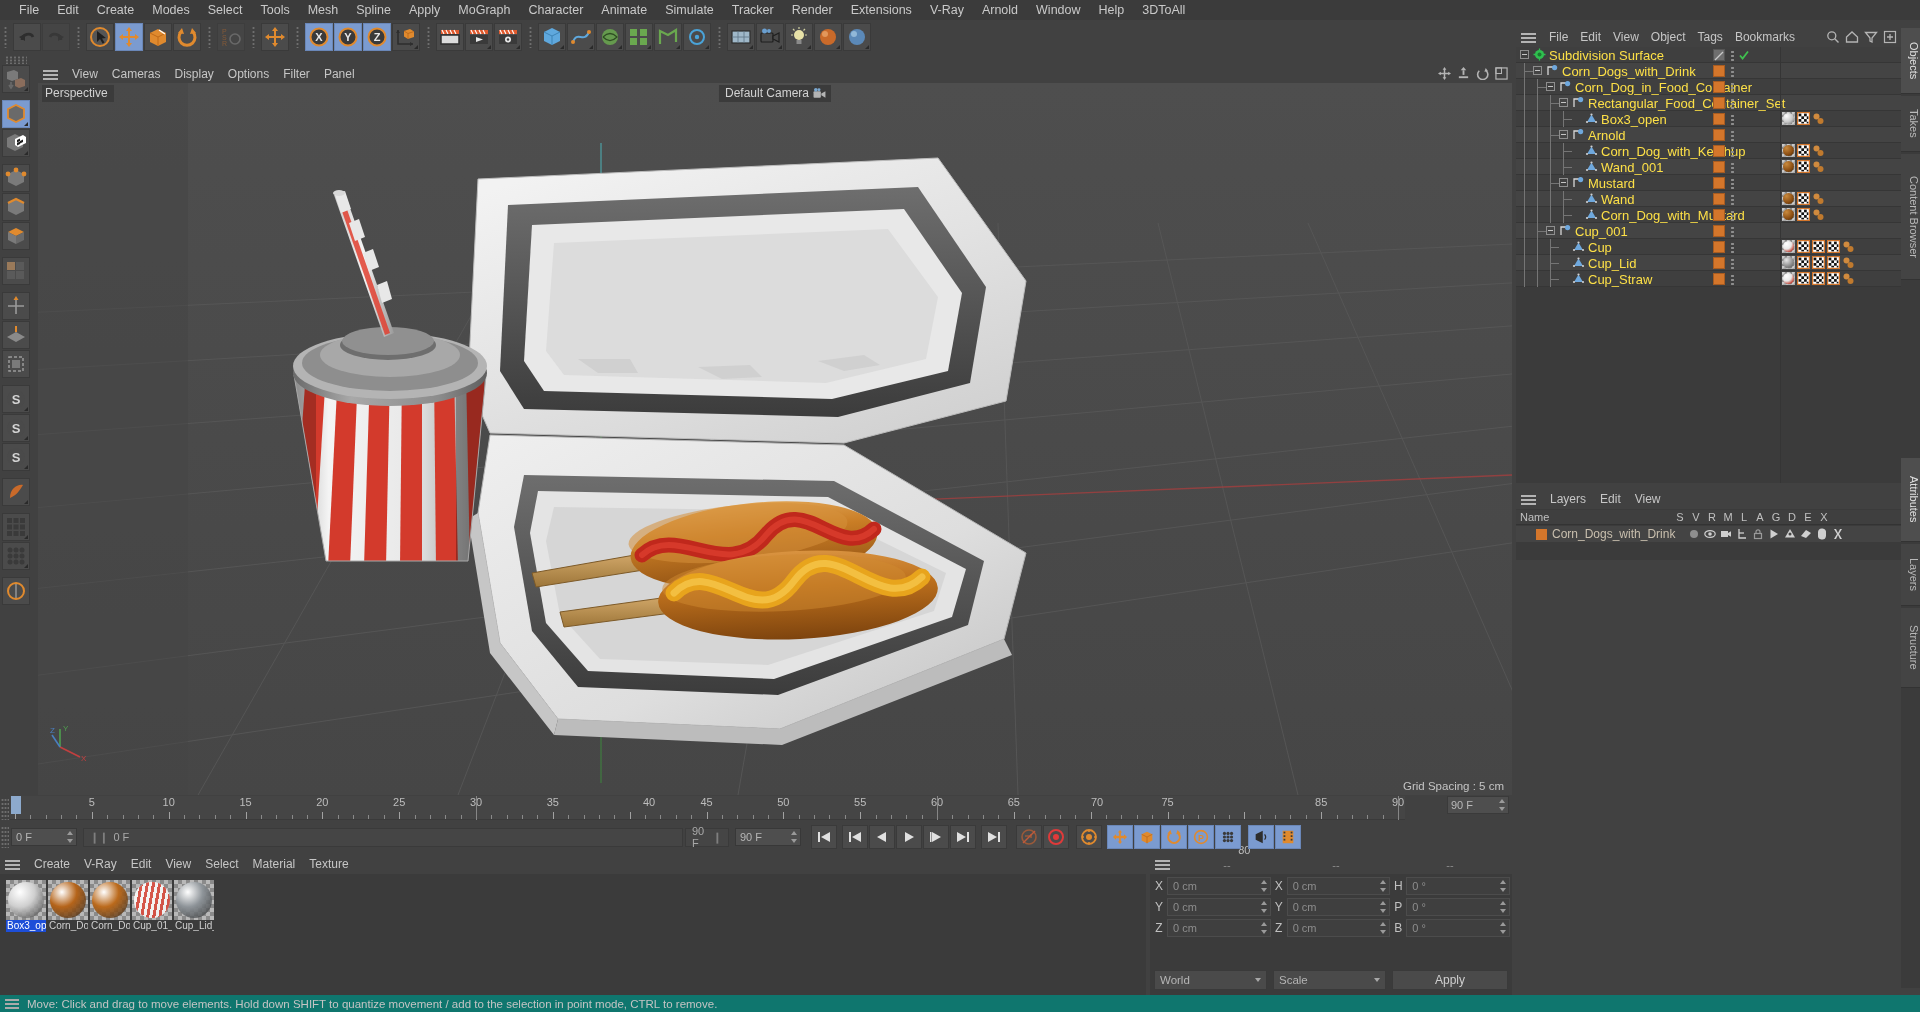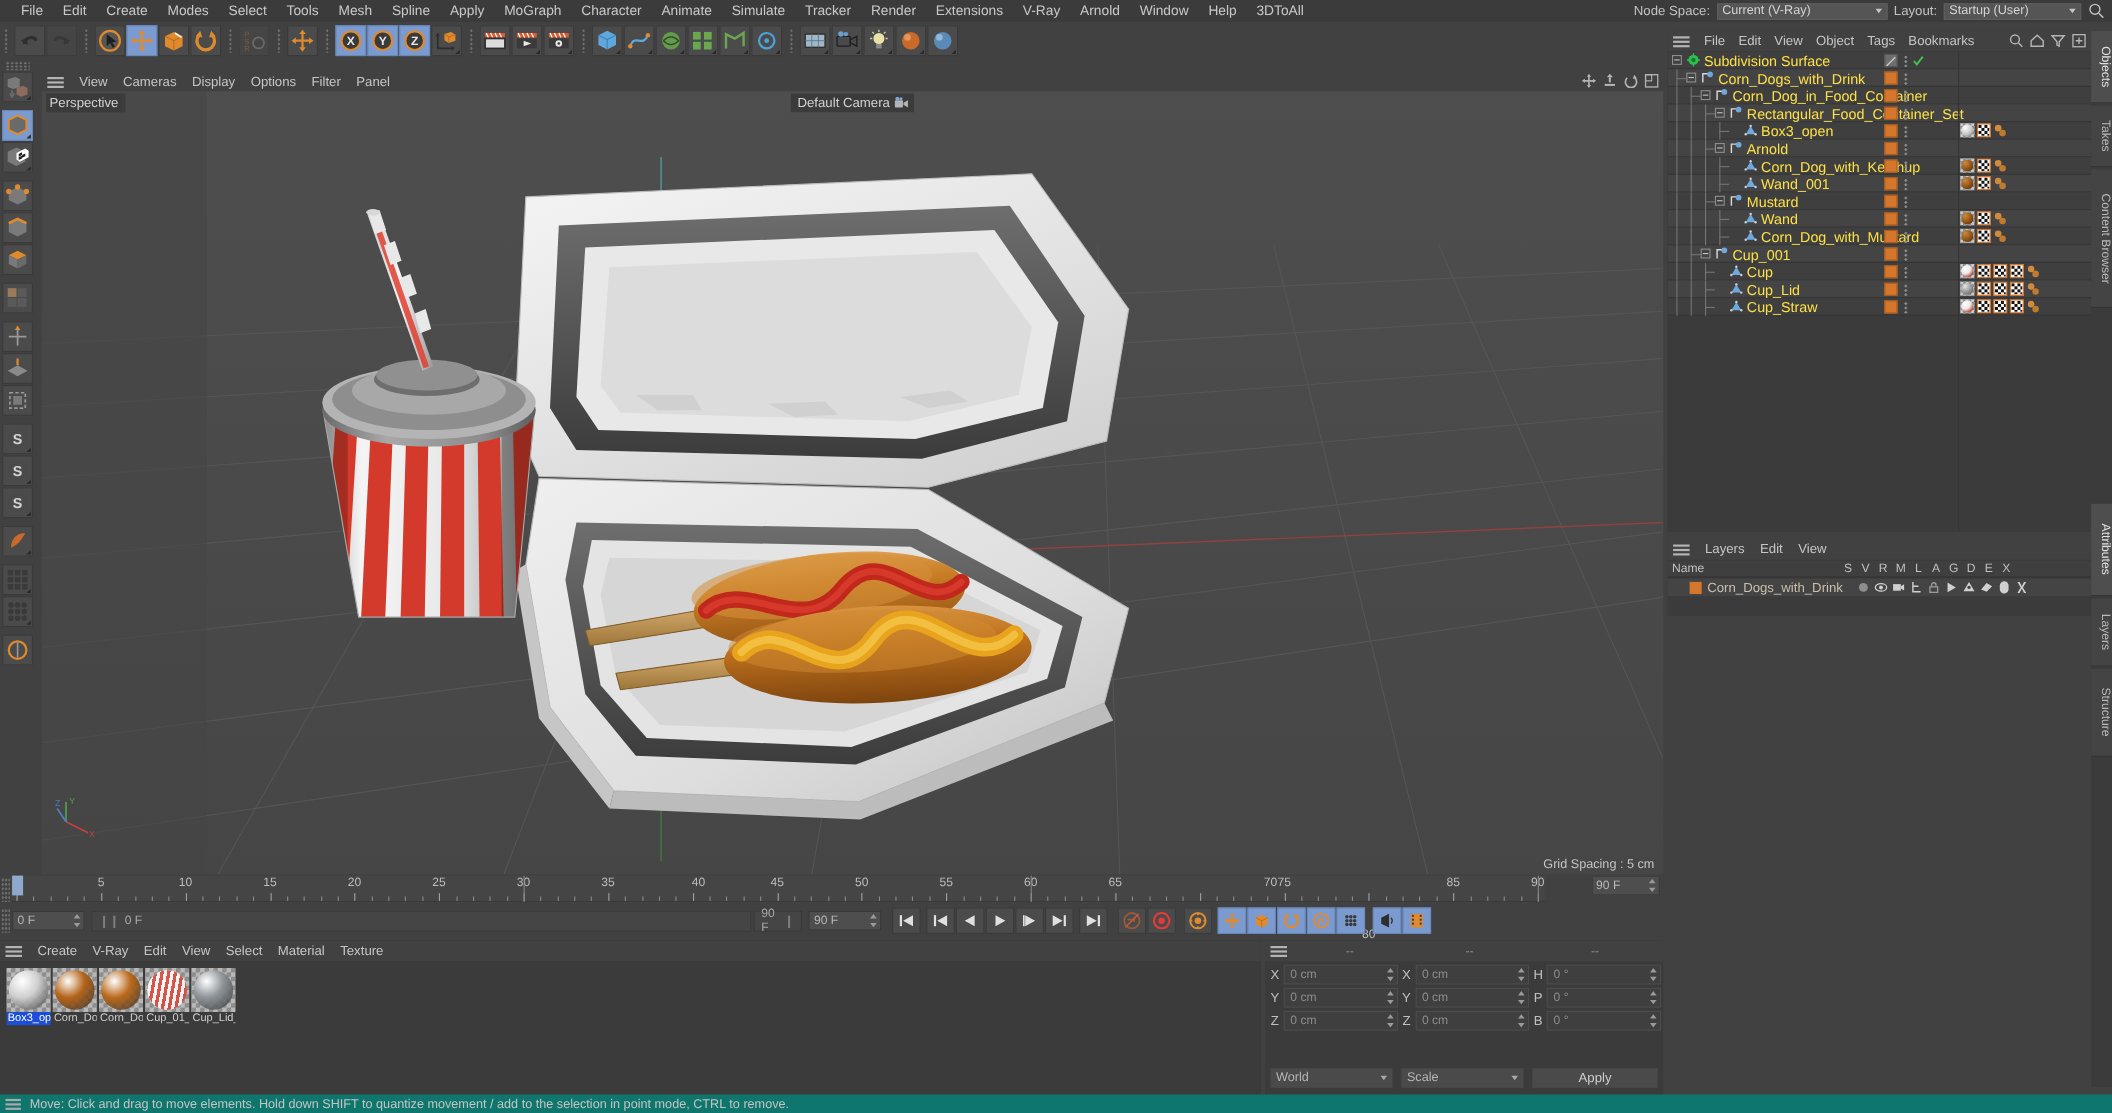--- a/index.html
+++ b/index.html
@@ -400,38 +400,20 @@
     <div class="mi">Simulate</div>
     <div class="mi">Tracker</div>
     <div class="mi">Render</div>
     <div class="mi">Extensions</div>
     <div class="mi">V-Ray</div>
     <div class="mi">Arnold</div>
     <div class="mi">Window</div>
     <div class="mi">Help</div>
     <div class="mi">3DToAll</div>
 
-    <div class="menu-right">
-      <span class="lbl">Node Space:</span>
-      <div class="combo nodespace-combo">
-        <span class="cv">Current (V-Ray)</span>
-        <span class="arrow"></span>
-      </div>
-      <span class="lbl">Layout:</span>
-      <div class="combo layout-combo">
-        <span class="cv">Startup (User)</span>
-        <span class="arrow"></span>
-      </div>
-      <span class="magnifier">
-        <svg width="16" height="16" viewBox="0 0 16 16">
-            <circle cx="6.5" cy="6.5" r="4.5" fill="none" stroke="#c0c0c0" stroke-width="1.3"></circle>
-            <line x1="10" y1="10" x2="14" y2="14" stroke="#c0c0c0" stroke-width="1.4"></line>
-          </svg>
-      </span>
-    </div>
   </div>
 
   <div class="toolbar">
     <div class="grip"></div>
     <div class="tgroup">
       <div class="tbtn">
         <svg width="20" height="20" viewBox="0 0 20 20">
             <path d="M5 13 C5 7,14 5,16 10" fill="none" stroke="#2e2e2e" stroke-width="2.6"></path>
             <path d="M2 10 L8 7 L8 14 Z" fill="#2e2e2e"></path>
           </svg>
@@ -1006,27 +988,27 @@
     <div class="tl-rowgrip" style="top:3px"></div>
     <div class="tl-ruler" id="tl-ruler">
         <div class="tick-lbl" style="left: 5px;">0</div>
         <div class="tick-lbl" style="left: 81.8333px;">5</div>
         <div class="tick-lbl" style="left: 158.667px;">10</div>
         <div class="tick-lbl" style="left: 235.5px;">15</div>
         <div class="tick-lbl" style="left: 312.333px;">20</div>
         <div class="tick-lbl" style="left: 389.167px;">25</div>
         <div class="tick-lbl" style="left: 466px;">30</div>
         <div class="tick-lbl" style="left: 542.833px;">35</div>
-        <div class="tick-lbl" style="left: 625px; text-align: right;">40</div>
+        <div class="tick-lbl" style="left: 639px; text-align: right;">40</div>
         <div class="tick-lbl" style="left: 696.5px;">45</div>
         <div class="tick-lbl" style="left: 773.333px;">50</div>
         <div class="tick-lbl" style="left: 850.167px;">55</div>
         <div class="tick-lbl" style="left: 927px;">60</div>
         <div class="tick-lbl" style="left: 1003.83px;">65</div>
-        <div class="tick-lbl" style="left: 1145px;">70</div>
+        <div class="tick-lbl" style="left: 1087px;">70</div>
         <div class="tick-lbl" style="left: 1157.5px;">75</div>
         <div class="tick-lbl" style="left: 1234.33px; margin-top: 48px;">80</div>
         <div class="tick-lbl" style="left: 1311.17px;">85</div>
         <div class="tick-lbl" style="left: 1388px;">90</div>
         <div class="tick maj" style="left: 5px;"></div>
         <div class="tick" style="left: 20.3667px;"></div>
         <div class="tick" style="left: 35.7333px;"></div>
         <div class="tick" style="left: 51.1px;"></div>
         <div class="tick" style="left: 66.4667px;"></div>
         <div class="tick maj" style="left: 81.8333px;"></div>

